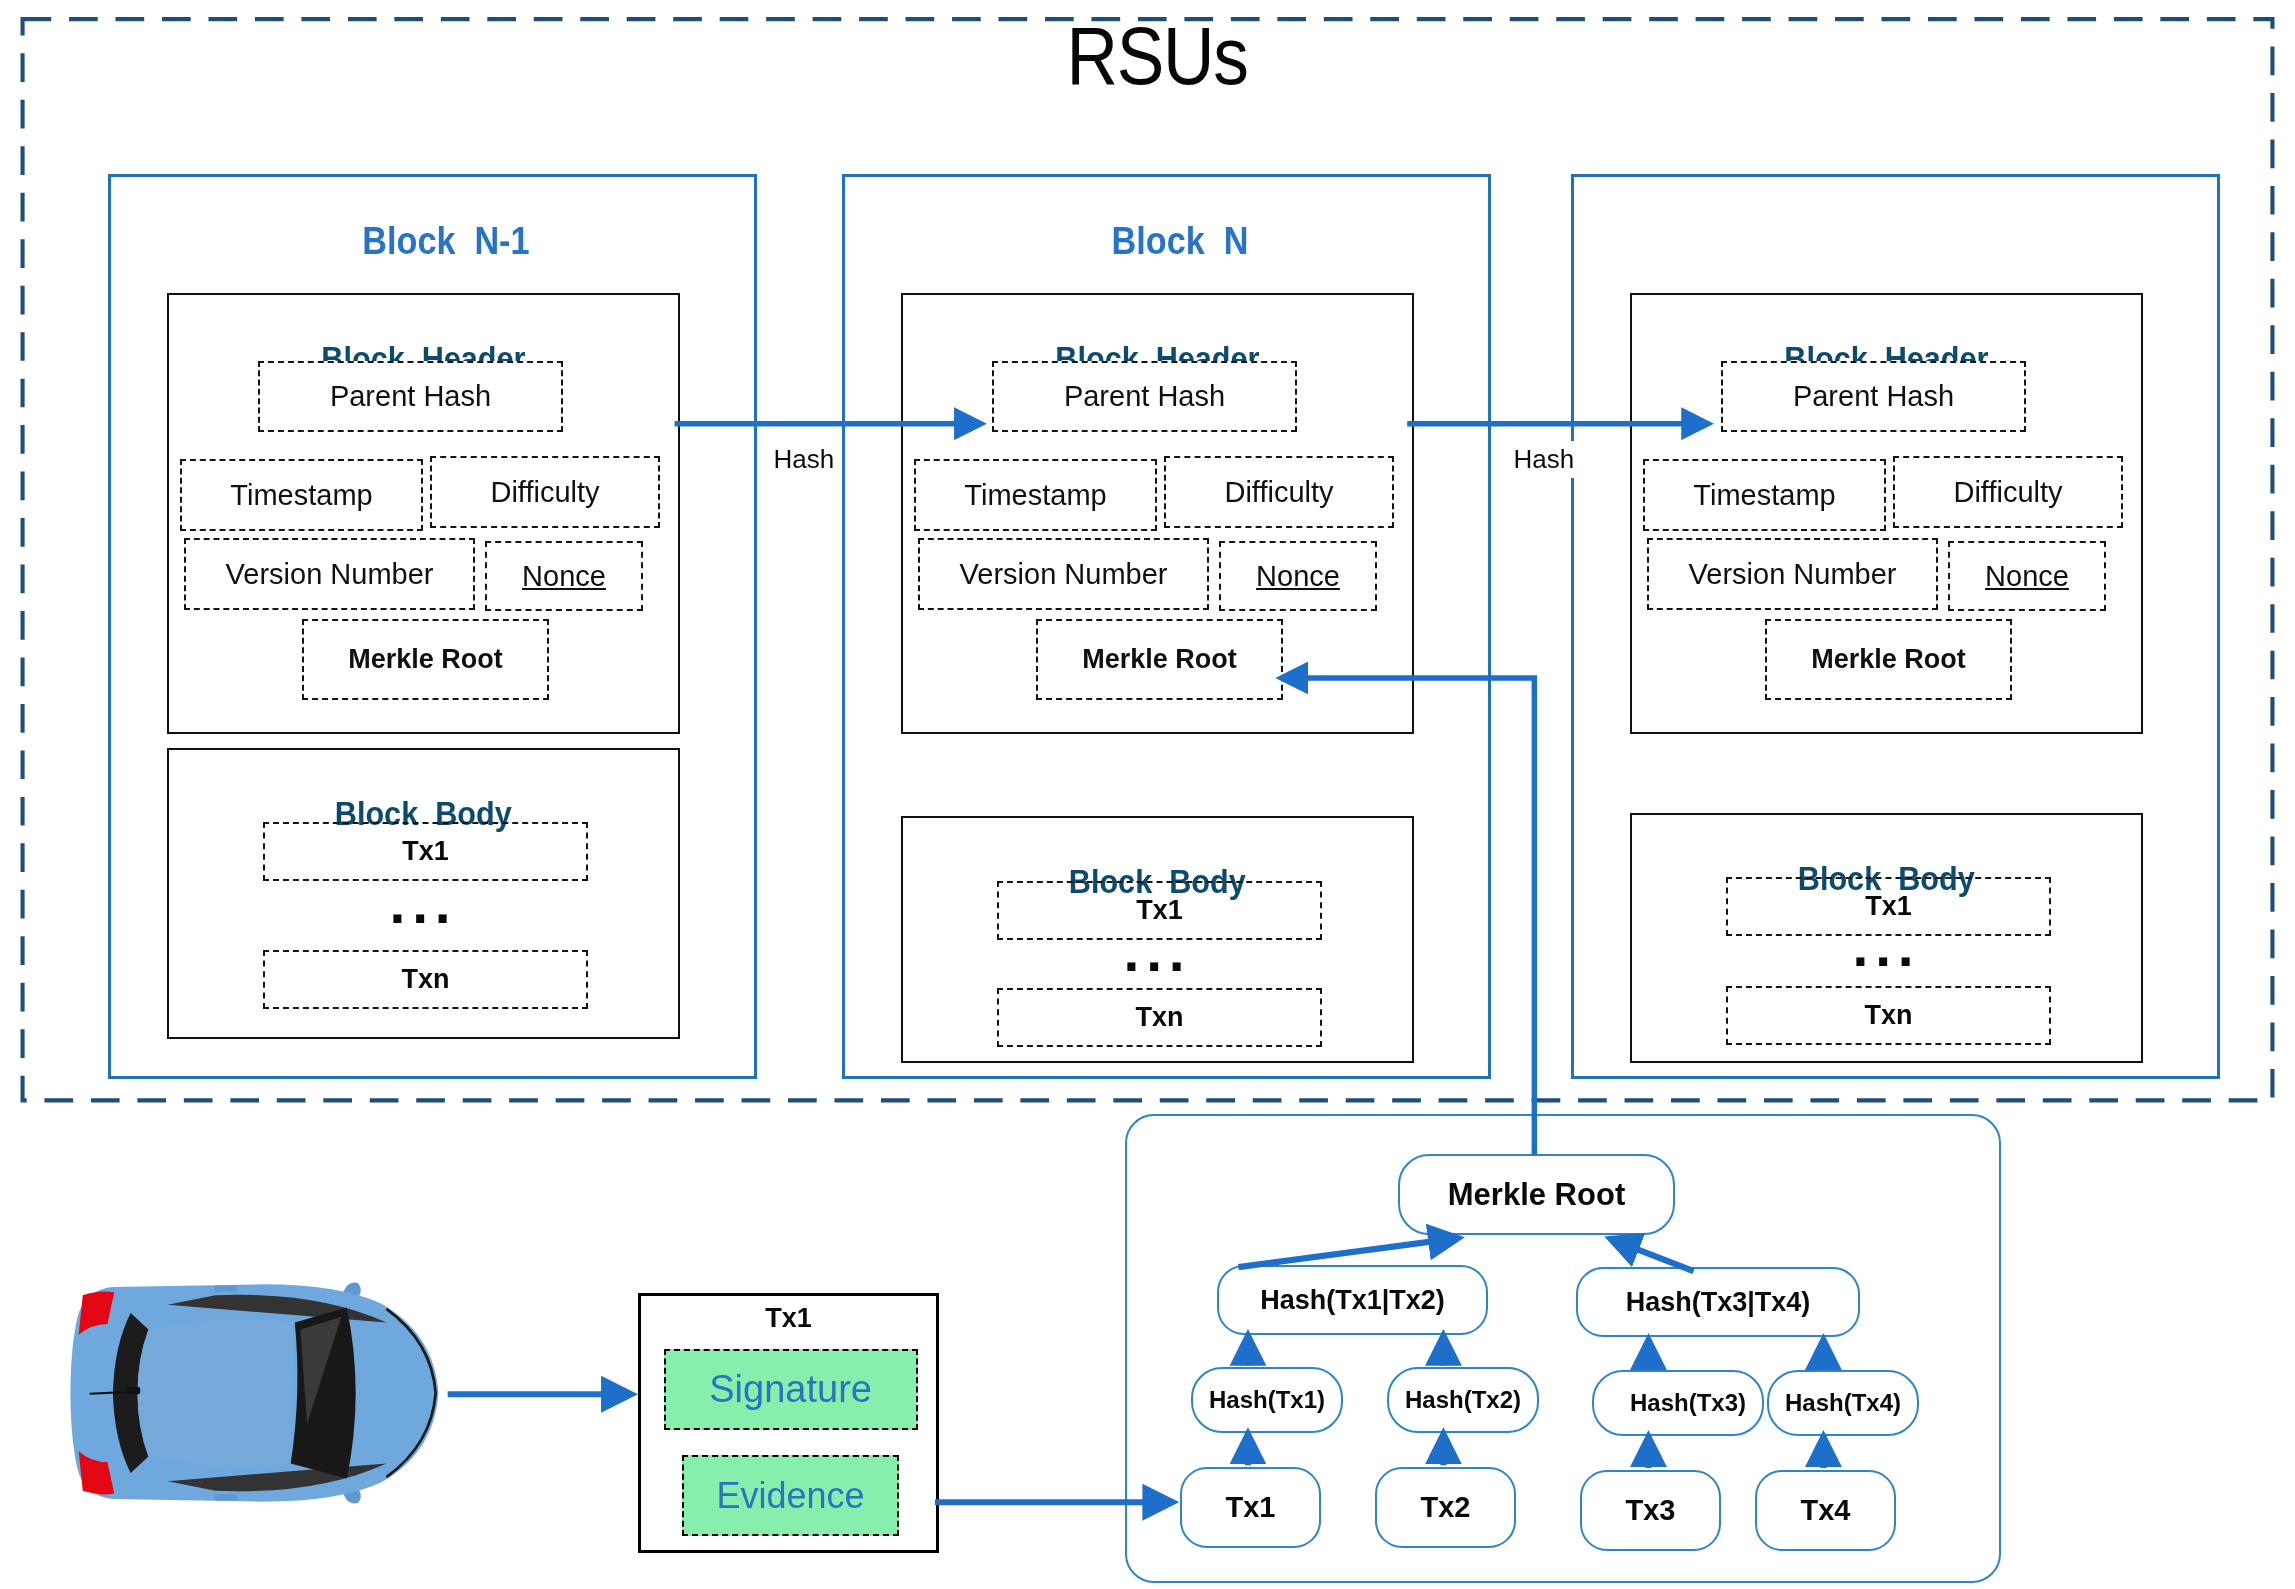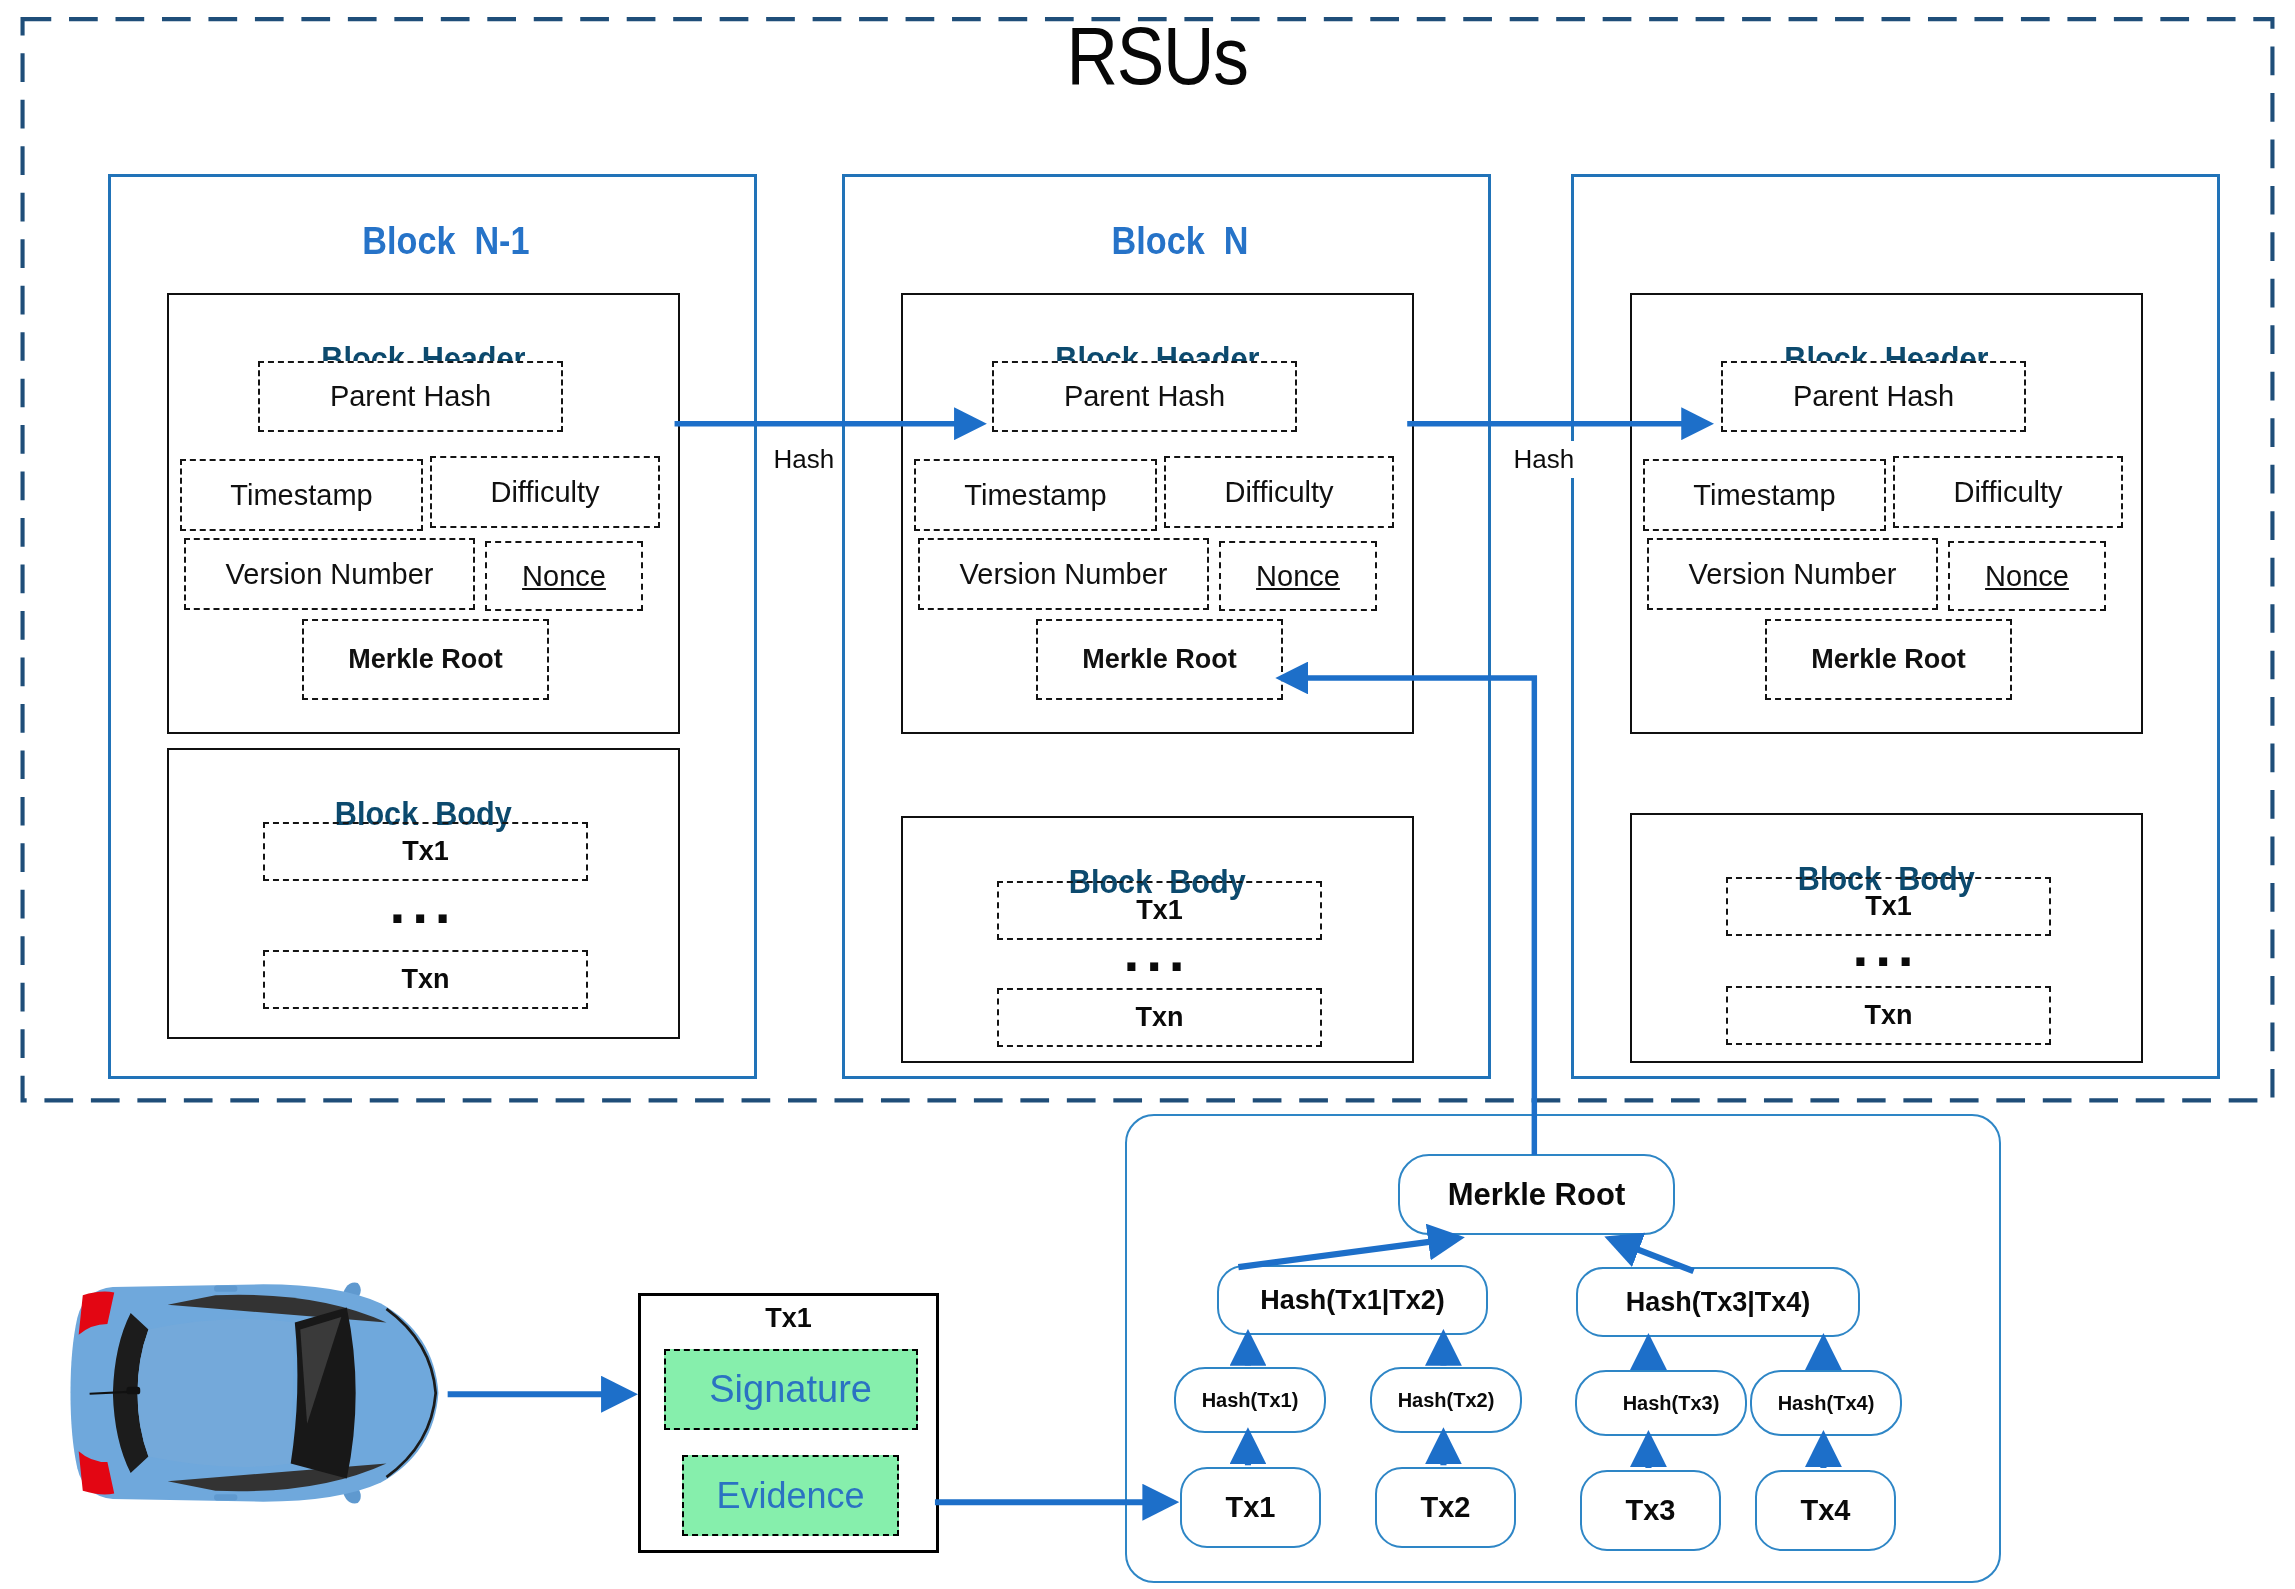--- a/index.html
+++ b/index.html
@@ -57,21 +57,21 @@
 
   
   .tree{left:1125px;top:1114px;width:872px;height:465px;border:2.1px solid #2E86C6;border-radius:29px;background:#fff;}
   .tnode{position:absolute;background:#fff;border:2.1px solid #2E86C6;color:#0a0a0a;
     display:flex;align-items:center;justify-content:center;font-weight:700;z-index:2;}
   .n-root{left:1398px;top:1154px;width:273px;height:77px;border-radius:31px;font-size:31px;}
   .n-p12 {left:1217px;top:1265px;width:267px;height:66px;border-radius:27px;font-size:27px;}
   .n-p34 {left:1576px;top:1267px;width:280px;height:66px;border-radius:27px;font-size:27px;}
   .n-h1{left:1174px;top:1367px;} .n-h2{left:1370px;top:1367px;}
   .n-h3{left:1575px;top:1370px;padding-left:20px;} .n-h4{left:1750px;top:1370px;}
-  .n-h1,.n-h2,.n-h3,.n-h4{width:148px;height:62px;border-radius:31px;font-size:20px;}
+  .n-h1,.n-h2,.n-h3,.n-h4{width:148px;height:62px;border-radius:31px;font-size:24px;margin-left:17px;}
   .n-t1{left:1180px;top:1467px;} .n-t2{left:1375px;top:1467px;}
   .n-t3{left:1580px;top:1470px;} .n-t4{left:1755px;top:1470px;}
   .n-t1,.n-t2,.n-t3,.n-t4{width:137px;height:77px;border-radius:27px;font-size:29px;}
 
   
   #overlay{position:absolute;left:0;top:0;width:2295px;height:1589px;z-index:5;pointer-events:none;}
   #car-svg{left:65px;top:1280px;width:383px;height:226px;z-index:1;}
 </style>
 </head>
 <body>

